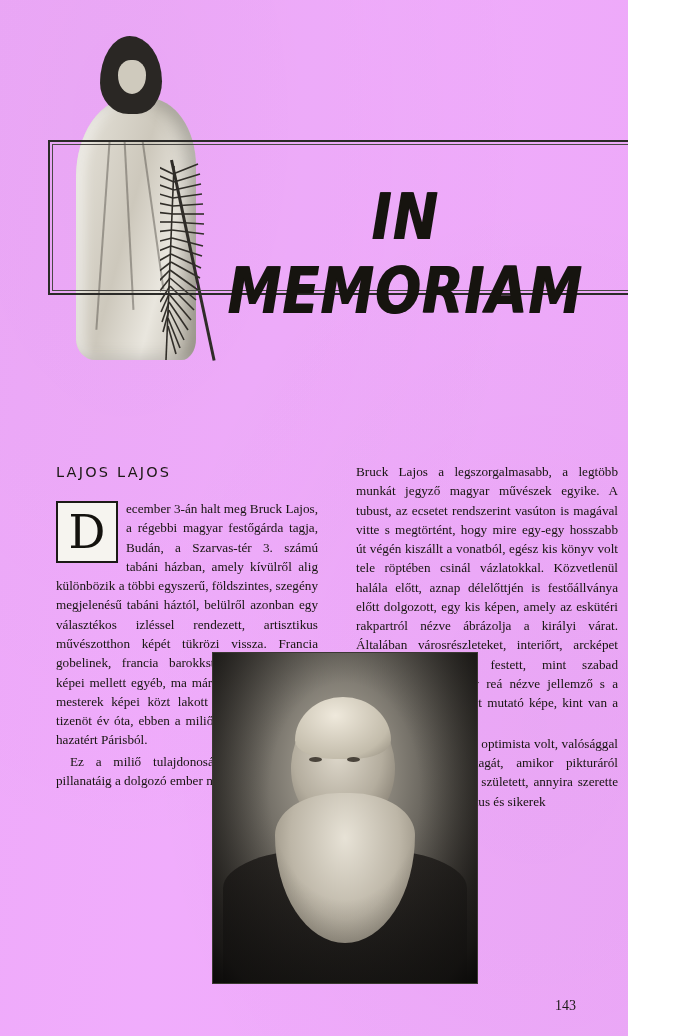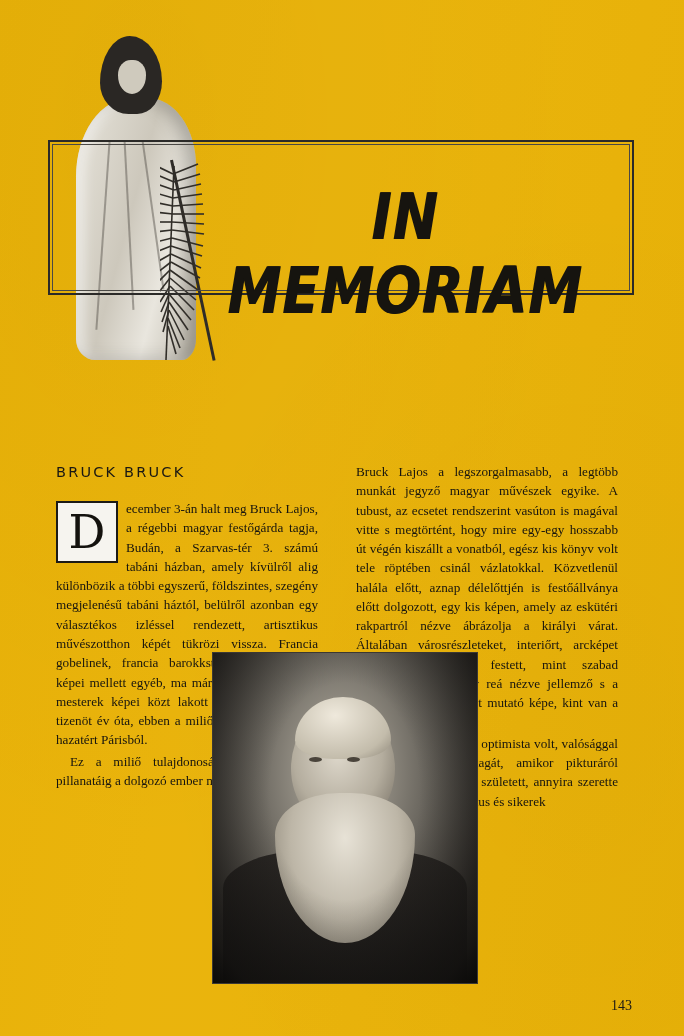--- a/index.html
+++ b/index.html
@@ -5,23 +5,23 @@
   html, body {
     margin: 0;
     padding: 0;
     background: #ffffff;
   }
   body {
     font-family: "Liberation Serif", serif;
   }
   .page {
     position: relative;
-    width: 684px;
+    width: 628px;
     height: 1036px;
-    background: #eab308;
+    background: #f0abfc;
     overflow: hidden;
     text-decoration: underline;
   }
   
   .paper-texture {
     position: absolute;
     inset: 0;
     background:
       radial-gradient(ellipse at 20% 12%, rgba(0,0,0,0.022), rgba(0,0,0,0) 60%),
       radial-gradient(ellipse at 85% 70%, rgba(0,0,0,0.02), rgba(0,0,0,0) 55%),
@@ -323,21 +323,21 @@
 
     <div class="banner-frame">
       <div class="banner-frame-inner"></div>
     </div>
     <div class="banner-title">IN MEMORIAM</div>
   </div>
 
   <div class="article">
 
     <div class="col col-left">
-      <div class="byline">BRUCK BRUCK</div>
+      <div class="byline">LAJOS LAJOS</div>
       <div class="dropcap-block">
         <span class="dropcap">D</span>
         <p class="noindent">ecember 3-án halt meg Bruck Lajos, a régebbi magyar festőgárda tagja, Budán, a Szarvas-tér 3. számú tabáni házban, amely kívülről alig különbözik a többi egyszerű, földszintes, szegény megjelenésű tabáni háztól, belülről azonban egy választékos izléssel rendezett, artisztikus művészotthon képét tükrözi vissza. Francia gobelinek, francia barokkstílű bútorok, saját képei mellett egyéb, ma már művészetbe vonult mesterek képei közt lakott Bruck Lajos vagy tizenöt év óta, ebben a miliőben, amikor végleg hazatért Párisból.</p>
       </div>
       <p>Ez a miliő tulajdonosának szinte végső pillanatáig a dolgozó ember műhelye volt.</p>
     </div>
 
     <div class="col col-right right-flow" style="padding-left: 0px;">
       <p class="noindent">Bruck Lajos a legszorgalmasabb, a legtöbb munkát jegyző magyar művészek egyike. A tubust, az ecsetet rendszerint vasúton is magával vitte s megtörtént, hogy mire egy-egy hosszabb út végén kiszállt a vonatból, egész kis könyv volt tele röptében csinál vázlatokkal. Közvetlenül halála előtt, aznap délelőttjén is festőállványa előtt dolgozott, egy kis képen, amely az eskütéri rakpartról nézve ábrázolja a királyi várat. Általában városrészleteket, interiőrt, arcképet különösebb kedvvel festett, mint szabad természetet. Egyik ily reá nézve jellemző s a Ferenc József-rakpartot mutató képe, kint van a Fővárosi Múzeumban.</p>
       <p>Bruck Lajos nagyon optimista volt, valósággal boldognak érezte magát, amikor pikturáról beszélt, hogy festőnek született, annyira szerette mesterségét. Harmonikus és sikerek</p>

